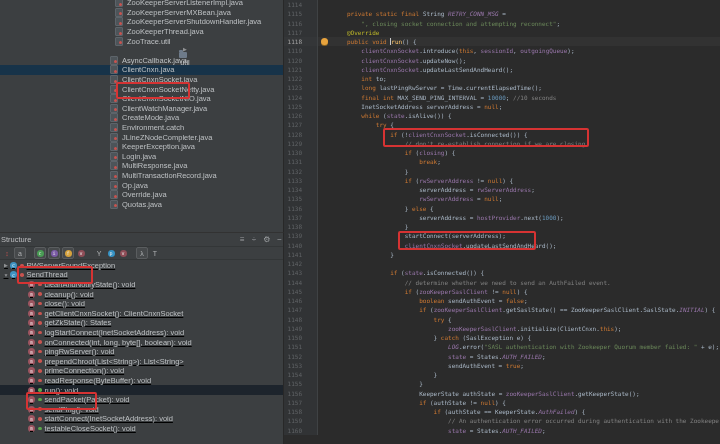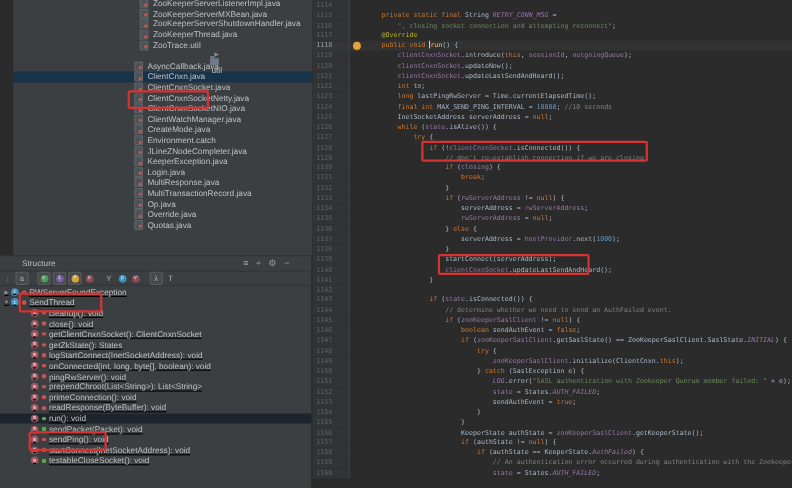--- a/index.html
+++ b/index.html
@@ -1,34 +1,34 @@
 <!DOCTYPE html>
 <html><head>
 <meta charset="utf-8">
 <style>
   html,body{margin:0;padding:0;background:#2b2b2b;}
   #screen{position:relative;width:720px;height:444px;overflow:hidden;
     font-family:"Liberation Sans",sans-serif;background:#2b2b2b;-webkit-font-smoothing:antialiased;}
   
-  #project-panel{position:absolute;left:12px;top:0;width:283px;height:232px;background:#3c3f41;
+  #project-panel{position:absolute;left:0;top:0;width:283px;height:232px;background:#3c3f41;
     overflow:hidden;border-right:1px solid #282828;}
   #project-tree{margin-top:-2px;}
   .tree-row{height:9.6px;display:flex;align-items:center;font-size:7.5px;color:#bdc0c3;white-space:nowrap;}
   .tree-row.sel{background:#173349;}
   .tree-row .arrow{color:#8f9193;font-size:5px;width:12px;text-align:center;flex:none;}
   .tree-row.folder{padding-left:87px;flex-direction:column;}
   .tree-row.shallow{padding-left:110px;}
   .tree-row.deep{padding-left:115px;}
   .ic-file{flex:none;width:6px;height:7px;background:#4d5459;border-radius:1px;position:relative;margin-right:4px;border:0.5px solid #5d646a;}
   .ic-file::after{content:"";position:absolute;right:0.5px;bottom:0.5px;width:3px;height:3px;border-radius:50%;background:#c75450;}
   .ic-folder{flex:none;width:8px;height:6px;background:#6e7b8a;border-radius:1px;position:relative;margin-right:4px;}
   .ic-folder::before{content:"";position:absolute;left:0;top:-2px;width:4px;height:2px;background:#6e7b8a;border-radius:1px 1px 0 0;}
   #structure-panel{position:absolute;left:0;top:232px;width:283px;height:212px;background:#3c3f41;
     border-top:1px solid #323232;border-right:1px solid #282828;overflow:hidden;}
-  #structure-header{height:13px;display:flex;align-items:center;padding:0 20px;border-bottom:1px solid #333637;}
+  #structure-header{height:13px;display:flex;align-items:center;padding:0 1px;border-bottom:1px solid #333637;}
   #structure-title{font-size:7.5px;color:#bbbdbf;}
   #structure-hicons{margin-left:auto;display:flex;gap:7px;align-items:center;}
   .hicon{color:#9da0a3;font-size:8px;line-height:8px;cursor:default;}
   #structure-toolbar{height:12px;display:flex;align-items:center;padding:0 2px;gap:2px;border-bottom:1px solid #333637;}
   .tbicon{width:10px;height:10px;display:flex;align-items:center;justify-content:center;border-radius:2px;flex:none;}
   .tbicon.boxed{background:#46494b;border:0.5px solid #5a5d5f;}
   .tbicon .circ{width:7px;height:7px;border-radius:50%;display:flex;align-items:center;justify-content:center;
     font-size:5px;color:#e8e8e8;font-family:"DejaVu Sans Mono",monospace;}
   .tbicon .glyph{font-size:7px;line-height:7px;}
   .tb-sep{width:4px;flex:none;}
@@ -219,20 +219,25 @@
         </div>
         <div class="st-row class">
           <span class="arrow">▼</span>
           <span class="ic-class">c</span>
           <span class="vis red"></span>
           <span class="slabel">SendThread</span>
         </div>
         <div class="st-row method">
           <span class="ic-method">m</span>
           <span class="vis red"></span>
+          <span class="slabel">cleanAndNotifyState(): void</span>
+        </div>
+        <div class="st-row method">
+          <span class="ic-method">m</span>
+          <span class="vis red"></span>
           <span class="slabel">cleanup(): void</span>
         </div>
         <div class="st-row method">
           <span class="ic-method">m</span>
           <span class="vis red"></span>
           <span class="slabel">close(): void</span>
         </div>
         <div class="st-row method">
           <span class="ic-method">m</span>
           <span class="vis red"></span>

